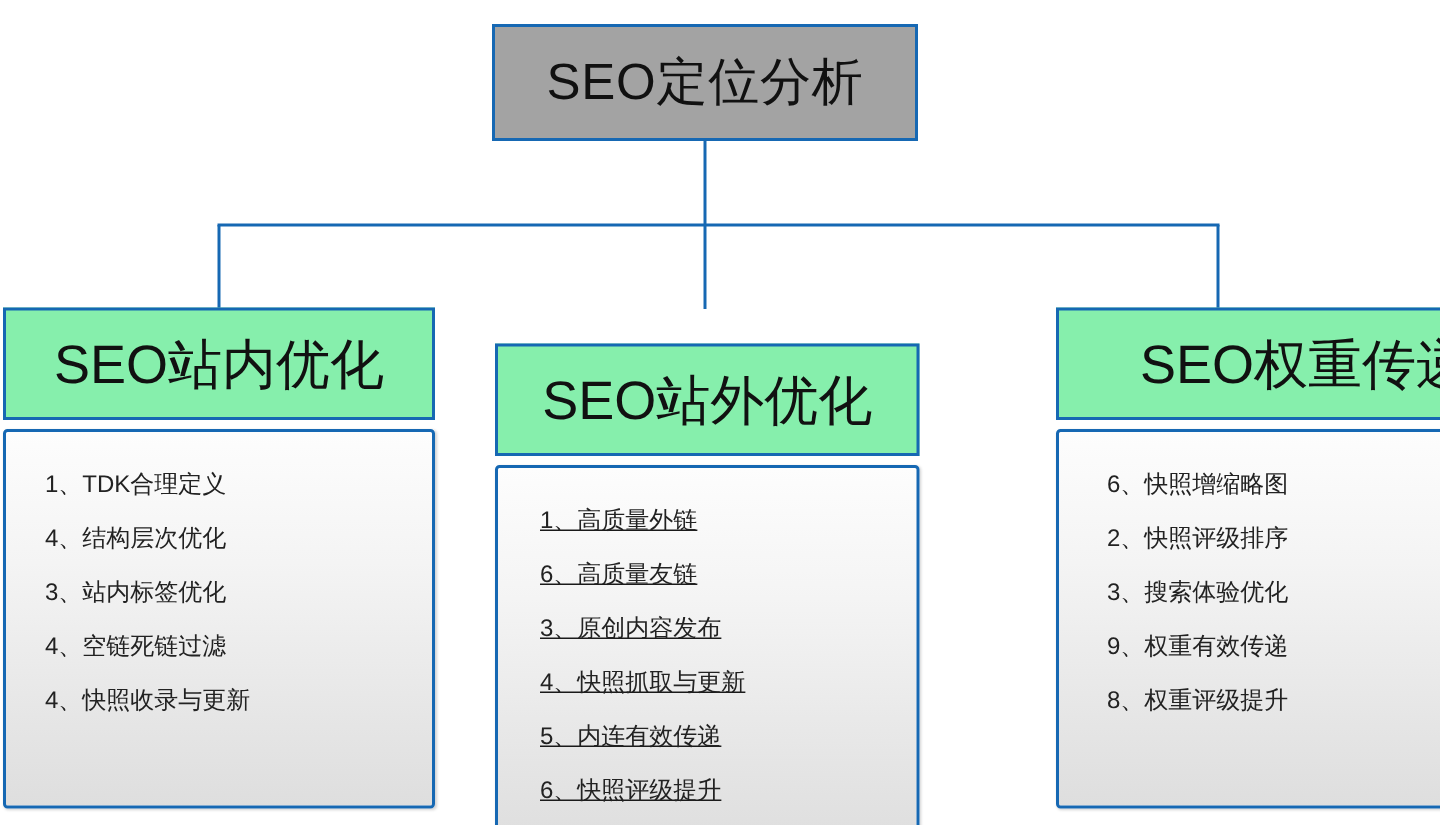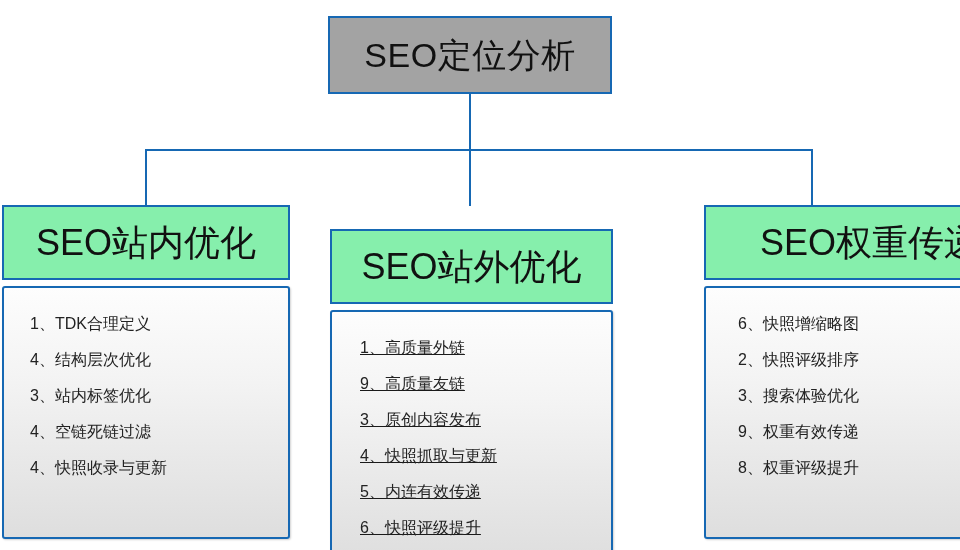--- a/index.html
+++ b/index.html
@@ -140,21 +140,21 @@
     </div>
   </div>
 
   <div class="column col-2">
     <div class="col-header">
       <span class="col-header-label">SEO站外优化</span>
     </div>
     <div class="col-list">
       <ol>
         <li>1、高质量外链</li>
-        <li>9、高质量友链</li>
+        <li>6、高质量友链</li>
         <li>3、原创内容发布</li>
         <li>4、快照抓取与更新</li>
         <li>5、内连有效传递</li>
         <li>6、快照评级提升</li>
       </ol>
     </div>
   </div>
 
   <div class="column col-3">
     <div class="col-header">

